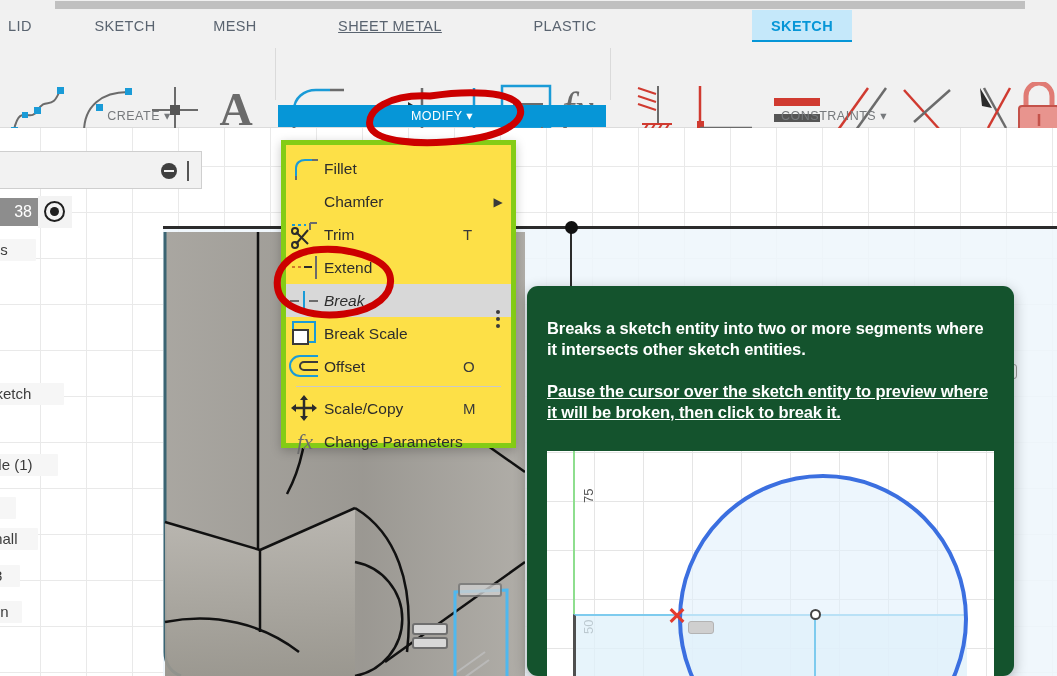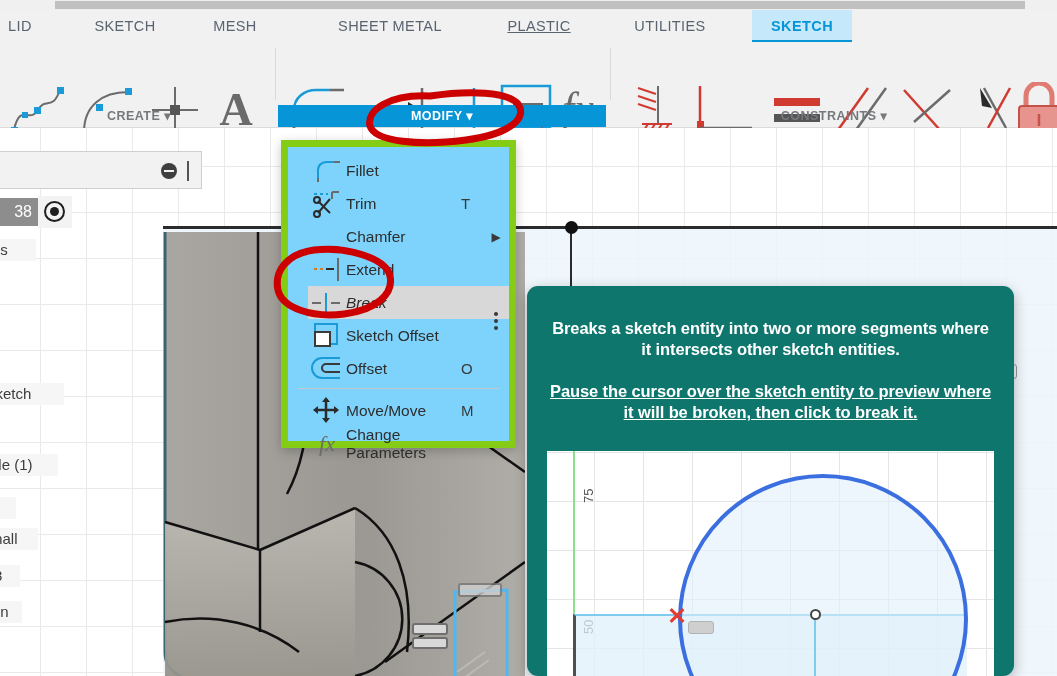--- a/index.html
+++ b/index.html
@@ -40,21 +40,20 @@
 
   
   #ribbon {
     position:absolute; left:0; top:42px; width:1057px; height:86px;
     background:#f1f1f1; border-bottom:1px solid #dcdcdc;
   }
   .panel-label {
     position:absolute; bottom:0; height:22px; line-height:22px;
     font-size:12.5px; color:#76797c; text-align:center; letter-spacing:.5px;
     white-space:nowrap;
-    font-weight:bold;
   }
   .panel-label.hl { background:#0696d7; color:#ffffff; }
   .panel-sep {
     position:absolute; top:6px; width:1px; height:52px; background:#dadada;
   }
   .ic { position:absolute; }
 
   
   #viewport {
     position:absolute; left:0; top:128px; width:1057px; height:548px;
@@ -147,23 +146,22 @@
     background:#ebebeb;
   }
   #kebab-left i {
     position:absolute; left:10px; width:4px; height:4px; border-radius:50%;
     background:#4a4a4a;
   }
 
   
   #modify-menu {
     position:absolute; left:281px; top:140px; width:235px; height:308px;
-    background:#7dd3fc; border:7px solid #84cc16;
+    background:#fde047; border:5px solid #84cc16;
     box-shadow:0 3px 10px rgba(0,0,0,.22);
-    padding-left:20px;
   }
   .mi {
     position:relative; height:33px; display:flex; align-items:center;
     font-size:15.5px; color:#2d2d2d; cursor:default;
   }
   .mi.sel { background:#d8d8d8;font-style:italic; }
   .mi .mi-ico { width:38px; height:33px; position:relative; flex:0 0 38px; }
   .mi .mi-lbl { flex:1; }
   .mi .mi-key { width:48px; color:#3a3a3a; font-size:15px; }
   .mi .mi-arrow {
@@ -175,24 +173,23 @@
     background:#3a3a3a;
   }
   #menu-divider {
     position:absolute; left:10px; right:10px; top:241px;
     border-top:1px solid #c9c9c9;
   }
 
   
   #tooltip {
     position:absolute; left:527px; top:286px; width:487px; height:390px;
-    background:#0f766e; border-radius:11px;
+    background:#14532d; border-radius:11px;
     box-shadow:0 4px 14px rgba(0,0,0,.3);
     padding:32px 20px 16px 20px;
-    text-align:center;
   }
   #tooltip p {
     color:#ffffff; font-size:16.5px; font-weight:bold; line-height:21px;
     letter-spacing:-.1px;
   }
   #tooltip p + p { margin-top:21px;text-decoration:underline; }
   #tip-preview {
     position:absolute; left:20px; top:165px; width:447px; height:225px;
     background:#ffffff; overflow:hidden;
   }
@@ -253,23 +250,22 @@
 <body>
 
 <div id="scroll-strip">
   <div id="scroll-thumb"></div>
 </div>
 
 <div id="tab-row">
   <div class="tab" style="left:-10px;width:60px;">LID</div>
   <div class="tab" style="left:65px;width:120px;">SKETCH</div>
   <div class="tab" style="left:187px;width:96px;">MESH</div>
-  <div class="tab" style="left:310px;width:160px;">SHEET METAL</div>
-  <div class="tab" style="left:484px;width:110px;text-decoration:underline;">PLASTIC</div>
-  <div class="tab" style="left:610px;width:120px;">UTILITIES</div>
+  <div class="tab" style="left:310px;width:160px;text-decoration:underline;">SHEET METAL</div>
+  <div class="tab" style="left:510px;width:110px;">PLASTIC</div>
   <div class="tab active" style="left:752px;width:100px;">SKETCH</div>
 </div>
 
 <div id="ribbon">
 
   <svg class="ic" style="left:8px;top:42px;" width="60" height="52">
     <path d="M6,46 C12,18 22,40 30,26 C38,12 44,28 52,6" stroke="#6b6b6b" stroke-width="2" fill="none"></path>
     <rect x="3" y="43" width="7" height="7" fill="#1a9bd7"></rect>
     <rect x="26" y="23" width="7" height="7" fill="#1a9bd7"></rect>
     <rect x="49" y="3" width="7" height="7" fill="#1a9bd7"></rect>
@@ -465,41 +461,41 @@
           <path d="M10,28 L10,16 C10,11 14,8 19,8 L26,8" stroke="#1a9bd7" stroke-width="2" fill="none"></path>
           <line x1="26" y1="8" x2="32" y2="8" stroke="#6b6b6b" stroke-width="2"></line>
           <line x1="10" y1="28" x2="10" y2="24" stroke="#6b6b6b" stroke-width="2"></line>
         </svg>
     </span>
     <span class="mi-lbl">Fillet</span>
     <span class="mi-key"></span>
   </div>
 
   <div class="mi">
+    <span class="mi-ico"></span>
+    <span class="mi-lbl">Chamfer</span>
+    <span class="mi-arrow">▶</span>
+  </div>
+
+  <div class="mi">
     <span class="mi-ico">
       <svg width="38" height="33">
         <line x1="6" y1="7" x2="20" y2="7" stroke="#1a9bd7" stroke-width="2" stroke-dasharray="3 3"></line>
         <line x1="24" y1="5" x2="24" y2="12" stroke="#6b6b6b" stroke-width="2"></line>
         <line x1="24" y1="5" x2="31" y2="5" stroke="#6b6b6b" stroke-width="2"></line>
         <path d="M10,26 L22,12 M10,14 L22,26" stroke="#2b2b2b" stroke-width="2"></path>
         <circle cx="9" cy="27" r="3" stroke="#2b2b2b" stroke-width="2" fill="none"></circle>
         <circle cx="9" cy="13" r="3" stroke="#2b2b2b" stroke-width="2" fill="none"></circle>
       </svg>
     </span>
     <span class="mi-lbl">Trim</span>
     <span class="mi-key">T</span>
   </div>
 
   <div class="mi">
-    <span class="mi-ico"></span>
-    <span class="mi-lbl">Chamfer</span>
-    <span class="mi-arrow">▶</span>
-  </div>
-
-  <div class="mi">
     <span class="mi-ico">
       <svg width="38" height="33">
         <line x1="6" y1="16" x2="18" y2="16" stroke="#d07a2a" stroke-width="2" stroke-dasharray="3 3"></line>
         <line x1="18" y1="16" x2="26" y2="16" stroke="#2b2b2b" stroke-width="2"></line>
         <line x1="30" y1="5" x2="30" y2="28" stroke="#6b6b6b" stroke-width="2"></line>
       </svg>
     </span>
     <span class="mi-lbl">Extend</span>
     <span class="mi-key"></span>
   </div>
@@ -520,21 +516,21 @@
     </span>
   </div>
 
   <div class="mi">
     <span class="mi-ico">
       <svg width="38" height="33">
         <rect x="7" y="5" width="22" height="20" stroke="#1a9bd7" stroke-width="2" fill="none"></rect>
         <rect x="7" y="13" width="15" height="14" stroke="#3a3a3a" stroke-width="2" fill="#fff"></rect>
       </svg>
     </span>
-    <span class="mi-lbl">Sketch Offset</span>
+    <span class="mi-lbl">Break Scale</span>
     <span class="mi-key"></span>
   </div>
 
   <div class="mi">
     <span class="mi-ico">
       <svg width="38" height="33">
         <path d="M32,6 L14,6 A10,10 0 0 0 14,26 L32,26" stroke="#1a9bd7" stroke-width="2" fill="none"></path>
         <path d="M32,12 L18,12 A4,4 0 0 0 18,20 L32,20" stroke="#3a3a3a" stroke-width="2" fill="none"></path>
       </svg>
     </span>
@@ -545,21 +541,21 @@
   <div id="menu-divider"></div>
 
   <div class="mi" style="margin-top:9px;">
     <span class="mi-ico">
       <svg width="38" height="33">
         <line x1="18" y1="5" x2="18" y2="27" stroke="#2b2b2b" stroke-width="2.5"></line>
         <line x1="7" y1="16" x2="29" y2="16" stroke="#2b2b2b" stroke-width="2.5"></line>
         <path d="M18,3 L22,8 L14,8 Z M18,29 L22,24 L14,24 Z M5,16 L10,12 L10,20 Z M31,16 L26,12 L26,20 Z" fill="#2b2b2b"></path>
       </svg>
     </span>
-    <span class="mi-lbl">Move/Move</span>
+    <span class="mi-lbl">Scale/Copy</span>
     <span class="mi-key">M</span>
   </div>
 
   <div class="mi">
     <span class="mi-ico" style="font-size:22px;color:#6b6b6b;font-style:italic;text-align:center;line-height:33px;font-family:'Liberation Serif',serif;">fx</span>
     <span class="mi-lbl">Change Parameters</span>
     <span class="mi-key"></span>
   </div>
 </div>
 

